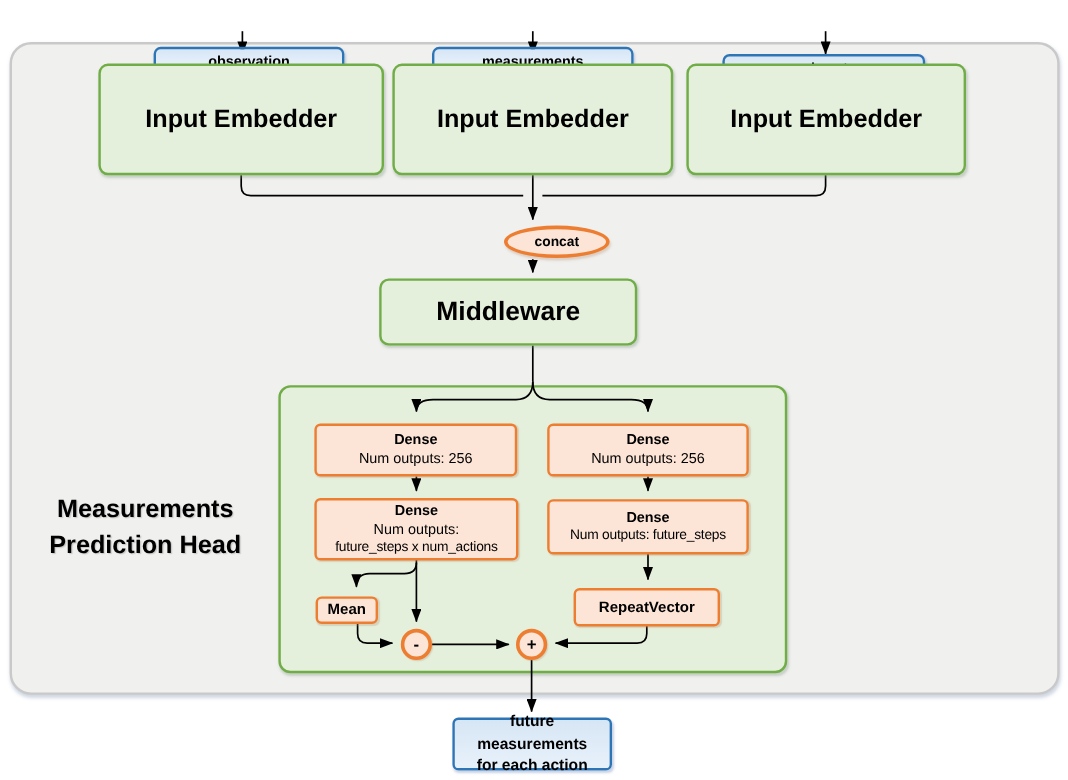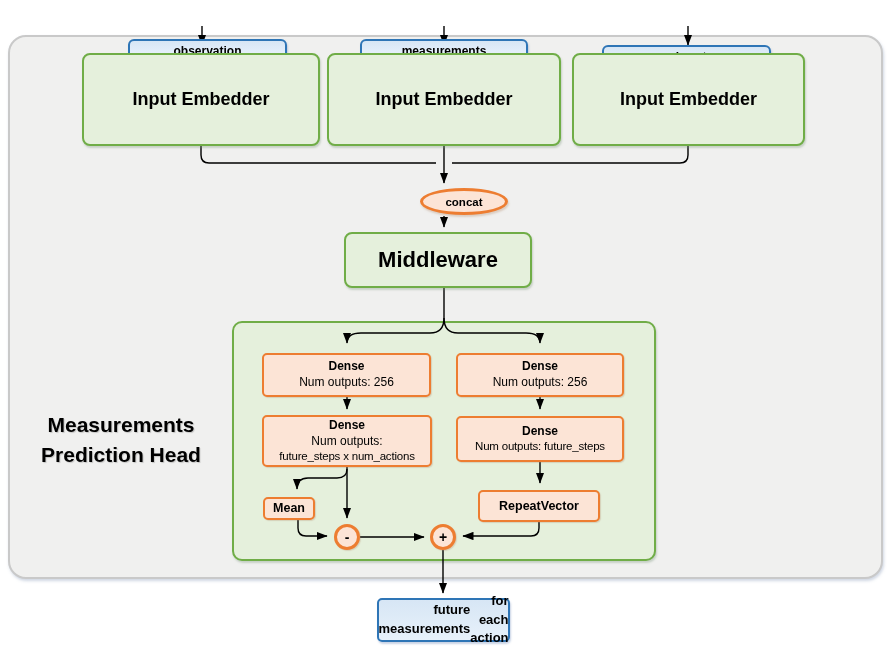--- a/index.html
+++ b/index.html
@@ -49,34 +49,34 @@
   .ellipse{
     background:#fce4d6;border:3px solid #ed7d31;border-radius:50%;
     font-weight:bold;font-size:11.5px;
     box-shadow:1px 2px 2px rgba(180,140,110,.35);
   }
   .op-circle{
     background:#fce4d6;border:3px solid #ed7d31;border-radius:50%;
     font-weight:bold;font-size:14px;line-height:1;
     box-shadow:1px 1px 1px rgba(180,140,110,.3);
   }
-  .big-label{font-size:18px;}
+  .big-label{font-size:21px;}
   .mid-label{font-size:22px;}
   .head-title{
     left:20px;top:410px;width:202px;z-index:10;
     font-weight:bold;font-size:21px;line-height:1.45;text-align:center;
     text-shadow:1px 1px 1px rgba(0,0,0,.18);
   }
   .small-bold{font-weight:bold;font-size:12.5px;}
   .out-box{
     background:linear-gradient(180deg,#d7e6f5 0%,#e7f1fa 100%);
     border:2.5px solid #2e75b6;border-radius:5px;
     font-weight:bold;font-size:13px;line-height:1.45;
     box-shadow:1px 2px 2px rgba(100,130,180,.35);
-    text-align:right;
+    flex-direction:column;
   }
   .tight{letter-spacing:-0.2px;font-size:11.5px;}
 </style>
 </head>
 <body>
 
 <div class="stage">
 
   <div class="abs outer-frame"></div>
   <div class="abs head-frame"></div>
@@ -122,21 +122,21 @@
   <div class="abs node blue-pill" style="left:128px;top:3px;width:159px;height:23px">observation</div>
   <div class="abs node blue-pill" style="left:360px;top:3px;width:168px;height:23px">measurements</div>
   <div class="abs node blue-pill" style="left:602px;top:9px;width:169px;height:23px">goal vector</div>
 
   <div class="abs node green-box big-label" style="left:82px;top:53px;width:238px;height:93px">Input Embedder</div>
   <div class="abs node green-box big-label" style="left:327px;top:53px;width:234px;height:93px">Input Embedder</div>
   <div class="abs node green-box big-label" style="left:572px;top:53px;width:233px;height:93px">Input Embedder</div>
 
   <div class="abs node ellipse" style="left:420px;top:188px;width:88px;height:27px">concat</div>
 
-  <div class="abs node green-box mid-label" style="left:344px;top:232px;width:188px;height:56px">Middleware</div>
+  <div class="abs node green-box mid-label" style="left:316px;top:232px;width:215px;height:56px">Middleware</div>
 
   <div class="abs head-title">
     <span style="display:block">Measurements</span>
     <span style="display:block">Prediction Head</span>
   </div>
 
   <div class="abs node orange-box" style="left:262px;top:353px;width:169px;height:44px">
     <span class="ttl">Dense</span>
     <span>Num outputs: 256</span>
   </div>

